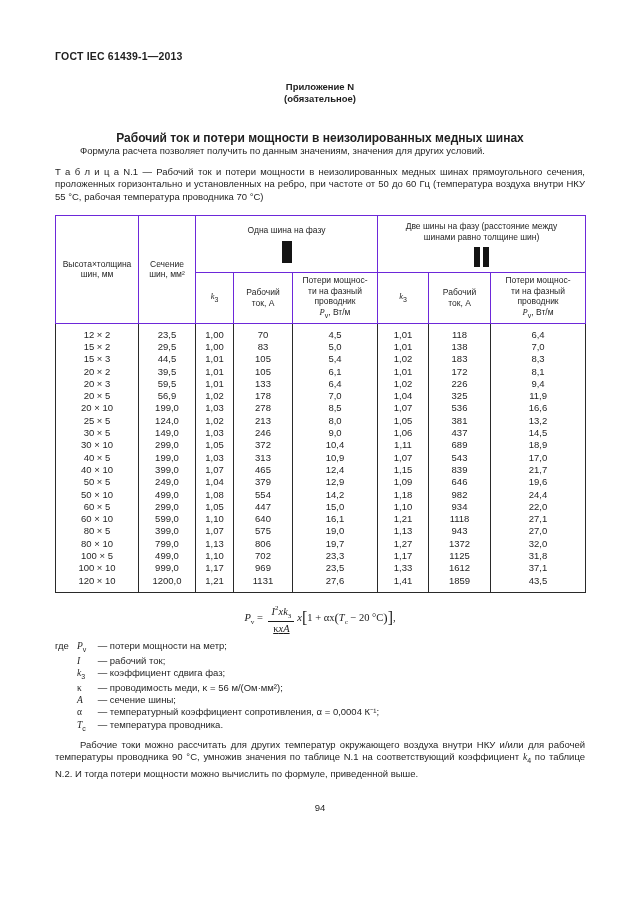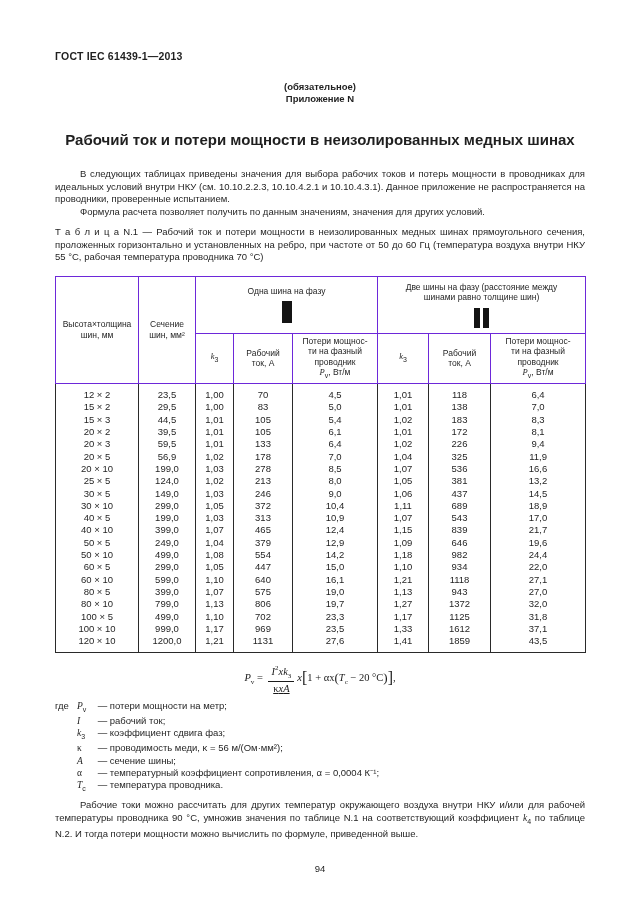--- a/index.html
+++ b/index.html
@@ -9,21 +9,21 @@
     margin: 0 auto;
     background: #ffffff;
     box-sizing: border-box;
     padding: 50px 45px 0 55px;
     font-family: "Liberation Sans", sans-serif;
     color: #1f1f1f;
     overflow: hidden;
   }
   .doc-code { font-weight: bold; font-size: 10.5px; letter-spacing: .2px; }
   .annex { text-align: center; font-weight: bold; font-size: 9.5px; line-height: 12px; margin-top: 19px; }
-  .page-title { text-align: center; font-weight: bold; font-size: 15px; margin: 26px 0 0 0; }
+  .page-title { text-align: center; font-weight: bold; font-size: 12px; margin: 26px 0 0 0; }
   .body-para { font-size: 9.5px; line-height: 12.5px; text-align: justify; text-indent: 25px; margin: 0; }
   .para1 { margin-top: 20px; }
   .caption { font-size: 9.5px; line-height: 12.5px; text-align: justify; margin-top: 8px; }
   .pre { white-space: pre-line; }
 
   table { border-collapse: collapse; width: 530px; table-layout: fixed; margin-top: 12px;
           border: 1px solid #2a2a2a; }
   thead th { border: 1px solid #6d28d9; font-weight: normal; font-size: 8.5px; line-height: 10.5px;
              text-align: center; vertical-align: middle; padding: 2px 2px; }
   thead tr:first-child th { height: 52px; }
@@ -59,27 +59,26 @@
   .page-number { margin-top: 22px; font-size: 9.5px; text-align: center; }
 </style>
 </head>
 <body>
 
 <div class="page">
 
   <div class="doc-code">ГОСТ IEC 61439-1—2013</div>
 
   <div class="annex">
+    <div>Приложение N</div>
     <div>(обязательное)</div>
-    <div>Приложение N</div>
   </div>
 
   <div class="page-title">Рабочий ток и потери мощности в неизолированных медных шинах</div>
 
-  <p class="body-para para1">В следующих таблицах приведены значения для выбора рабочих токов и потерь мощности в проводниках для идеальных условий внутри НКУ (см. 10.10.2.2.3, 10.10.4.2.1 и 10.10.4.3.1). Данное приложение не распространяется на проводники, проверенные испытанием.</p>
   <p class="body-para">Формула расчета позволяет получить по данным значениям, значения для других условий.</p>
 
   <p class="caption">Т а б л и ц а  N.1 — Рабочий ток и потери мощности в неизолированных медных шинах прямоугольного сечения, проложенных горизонтально и установленных на ребро, при частоте от 50 до 60 Гц (температура воздуха внутри НКУ 55 °С, рабочая температура проводника 70 °С)</p>
 
   <table>
     <colgroup>
       <col style="width:83px">
         <col style="width:57px">
       <col style="width:38px">
         <col style="width:59px">

